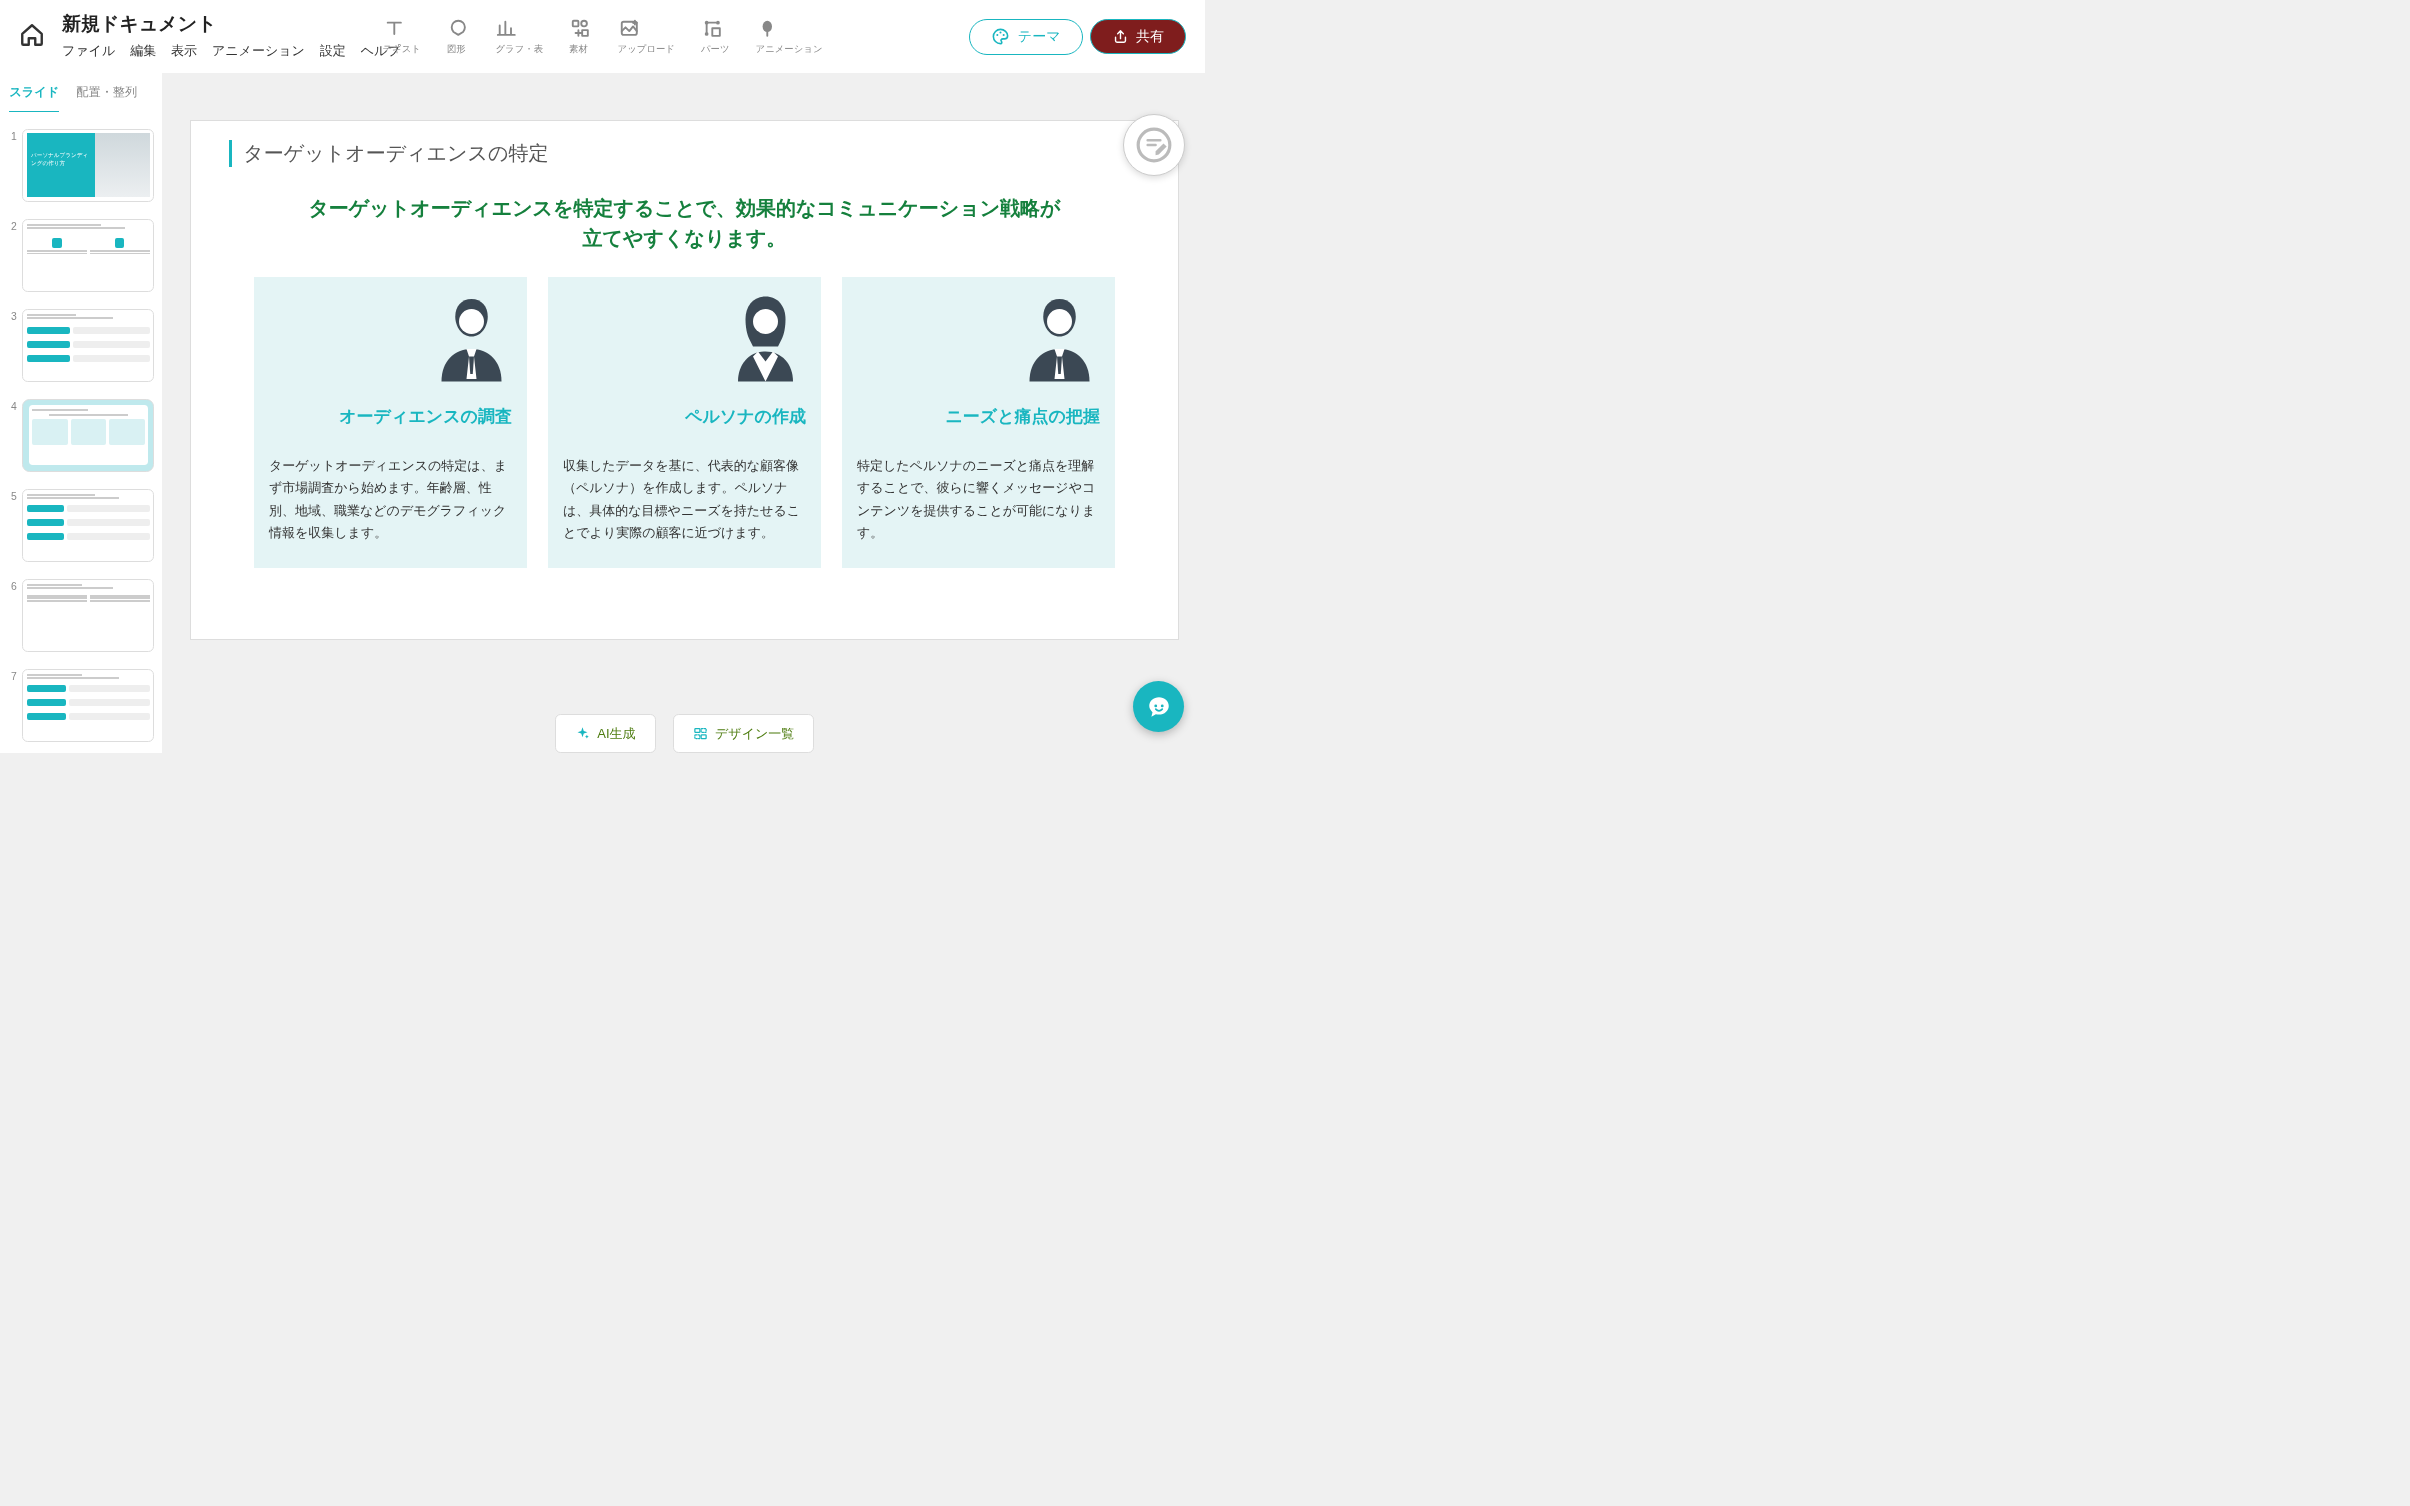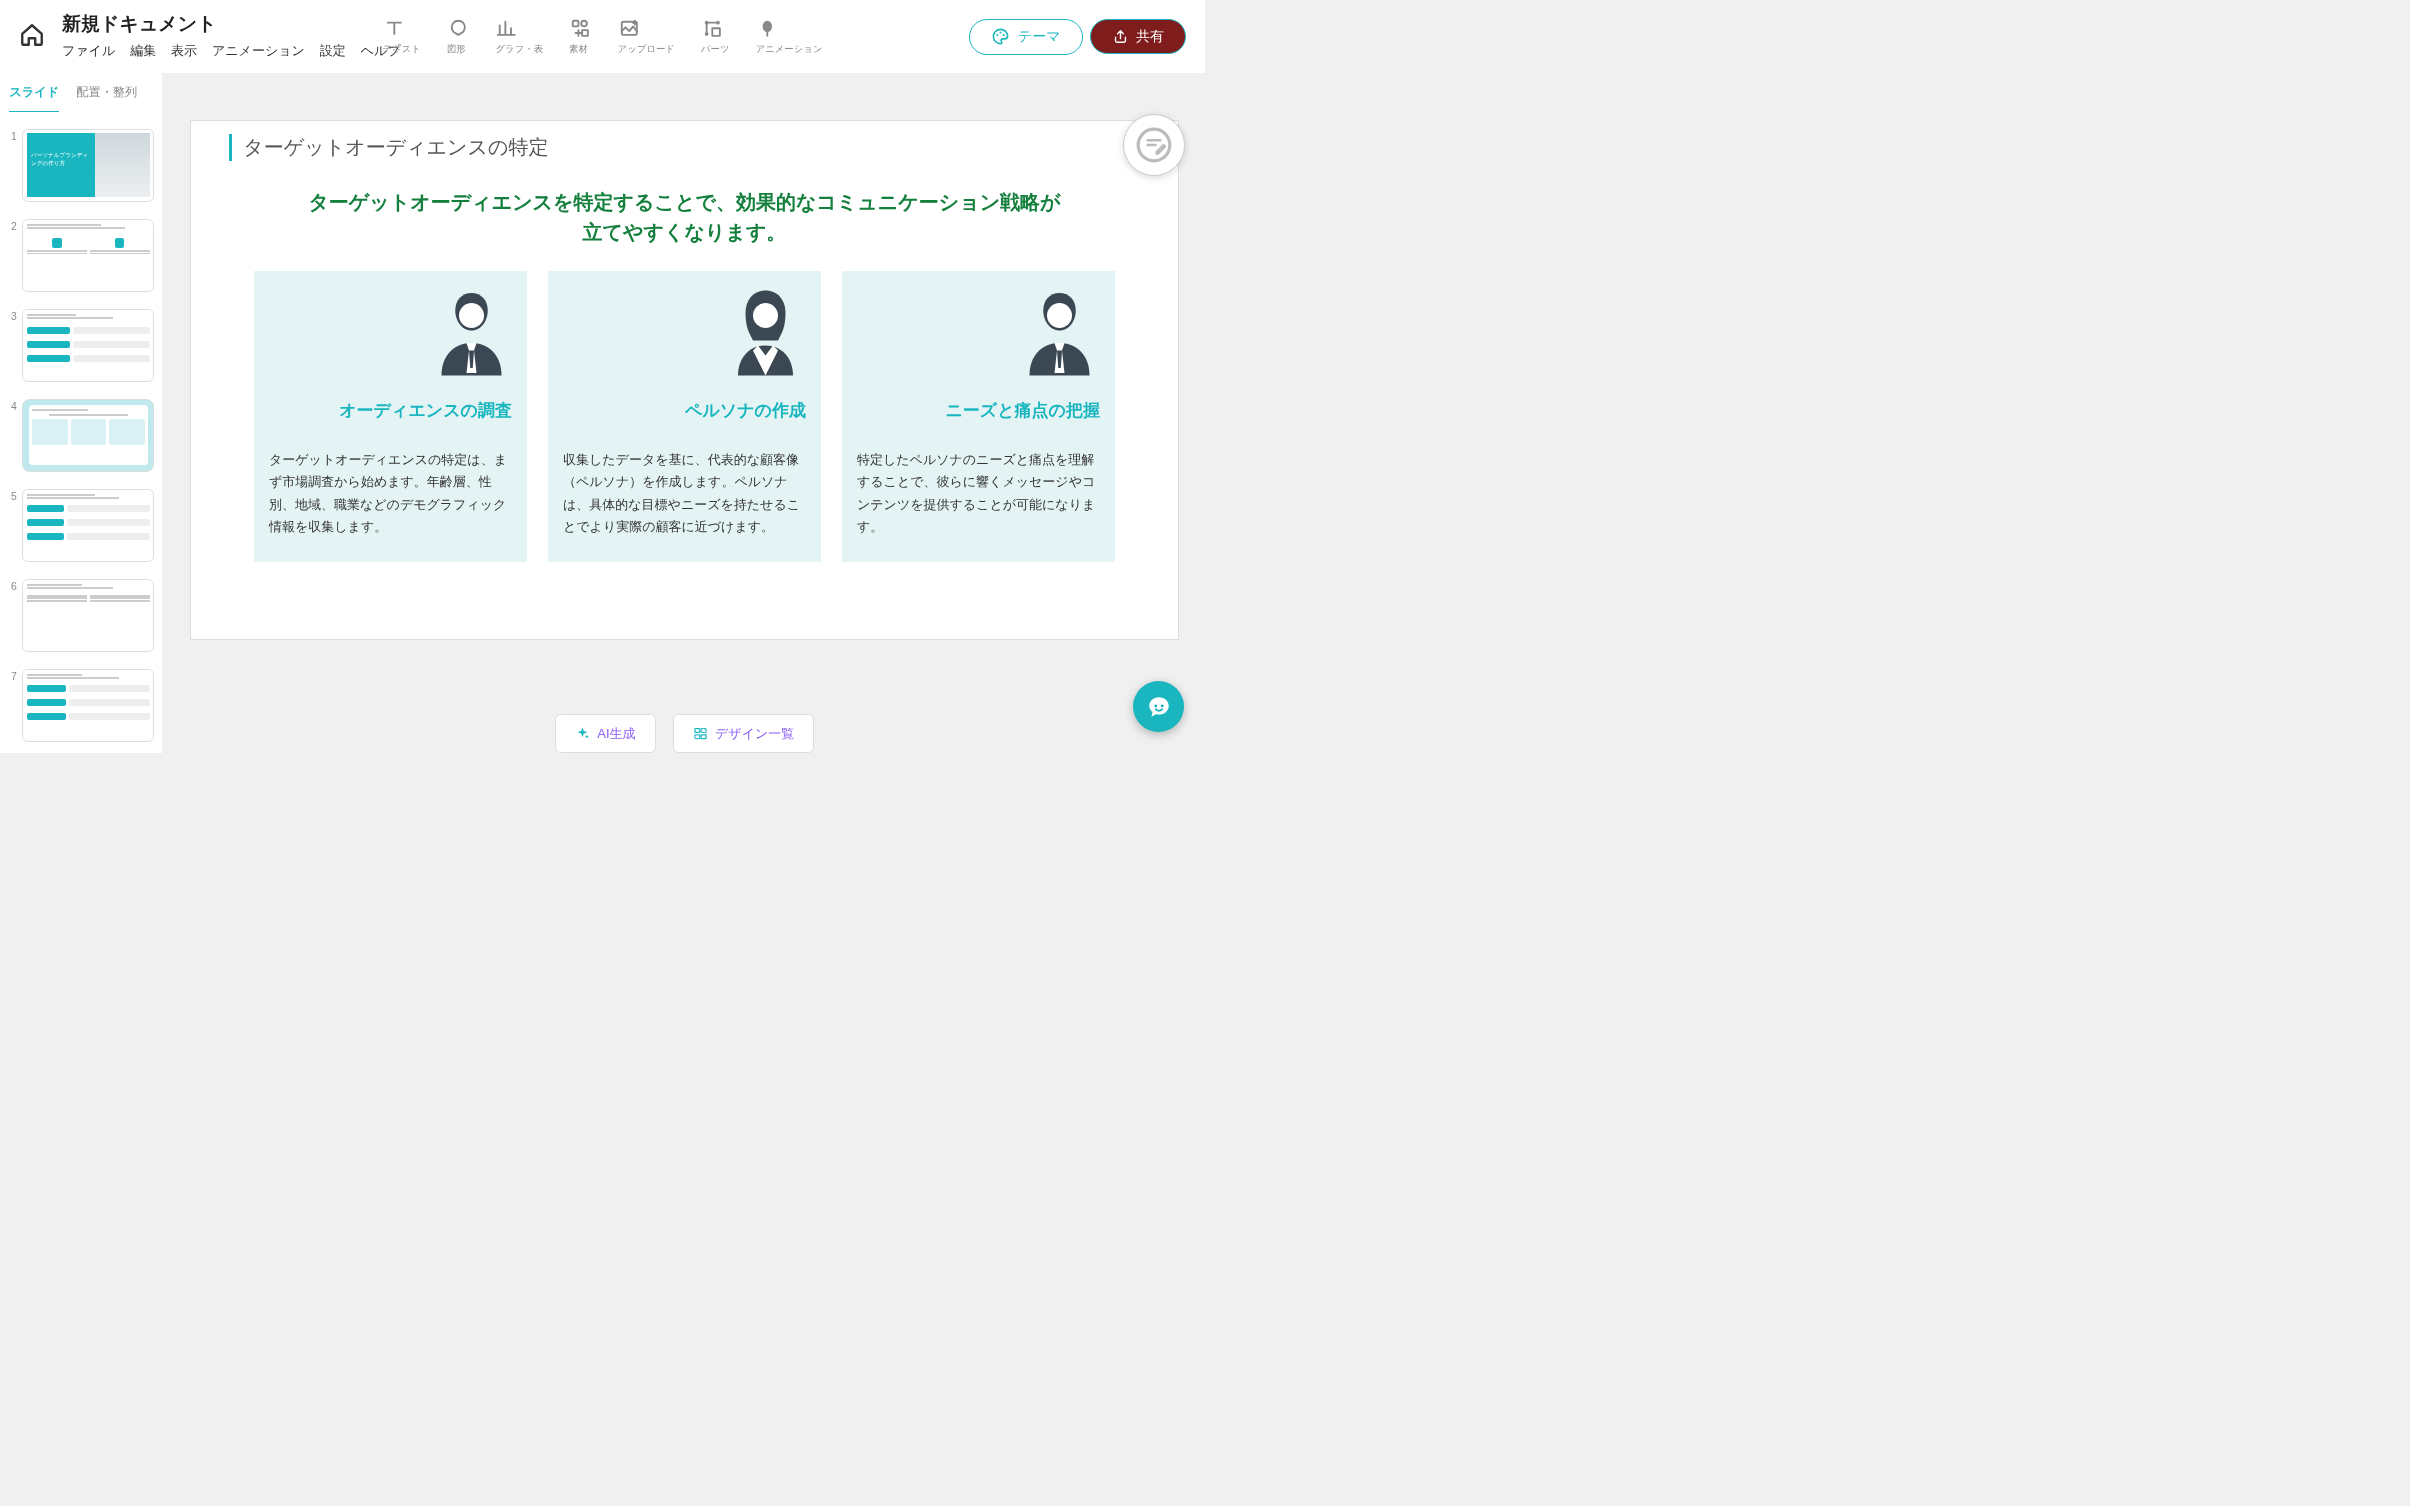--- a/index.html
+++ b/index.html
@@ -79,21 +79,21 @@
 .mini-card{background:#d9f1f3;flex:1;height:26px;border-radius:1.9px;}
 .mini-card2{background:#d9f1f3;height:7.5px;border-radius:1.9px;margin:1.9px 0;}
 
 
 .canvas-area {
   flex:1; position:relative; display:flex; flex-direction:column; align-items:center;
   padding: 47px 28px 0;
 }
 .slide {
   width: 989px; height: 584px; background:#fff; border:0.9px solid #ddd;
-  padding: 13px 38px; position:relative;
+  padding: 19px 38px; position:relative;
 }
 .slide-title-bar {
   border-left: 3.8px solid #19b6c0; padding-left: 11.3px;
   font-size: 20px; color:#555; margin-bottom: 26px;
 }
 .slide-lead {
   font-size: 20px; font-weight:700; color:#15803d; text-align:center;
   max-width: 772px; margin: 0 auto 24px; line-height:1.5;
 }
 .cards { display:flex; gap:21px; justify-content:center;}
@@ -112,21 +112,21 @@
   display:flex;align-items:center;justify-content:center;
   box-shadow:0 1.9px 7.5px rgba(0,0,0,.15);
 }
 
 
 .bottom-bar{
   display:flex; gap:17px; margin-top:26px;
 }
 .bottom-btn{
   background:#fff;border:0.9px solid #ddd;border-radius:5.6px;
-  padding:9.4px 19px;font-size:13px;color:#8b5cf6;
+  padding:9.4px 19px;font-size:13px;color:#4d7c0f;
   display:flex;align-items:center;gap:7.5px;cursor:pointer;margin-top:48px;
 }
 
 
 .chat-fab{
   position:absolute; bottom:21px; right:22.6px;
   width:51px;height:51px;border-radius:50%;
   background:#19b6c0;display:flex;align-items:center;justify-content:center;
   box-shadow:0 2.8px 9.4px rgba(0,0,0,.25);
   cursor:pointer;

